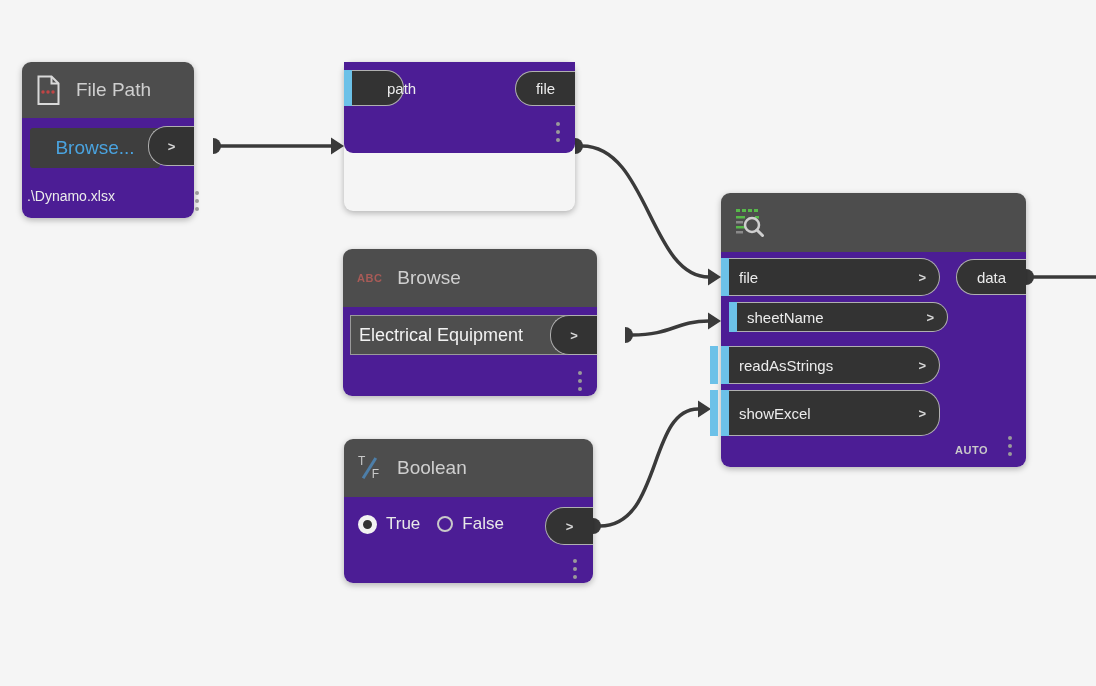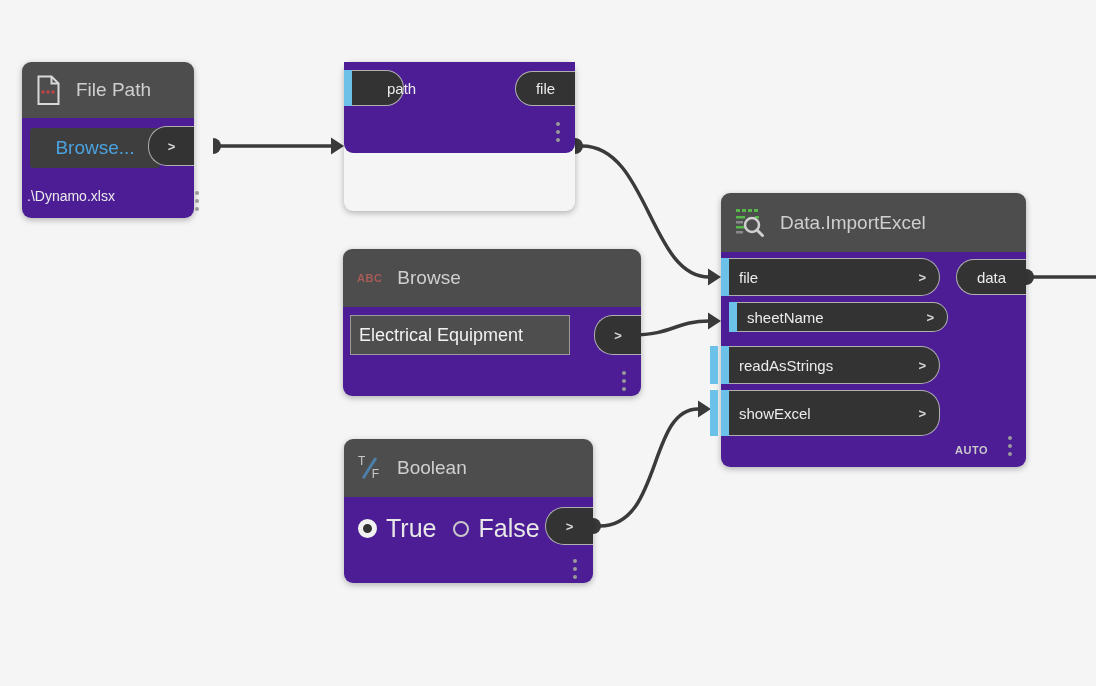--- a/index.html
+++ b/index.html
@@ -32,21 +32,21 @@
     border-radius:3px;color:#4aa3df;font-size:19px;display:flex;align-items:center;justify-content:center;cursor:pointer;}
   .xlsx-text{position:absolute;left:5px;top:70px;color:#ebebeb;font-size:14px;white-space:nowrap;}
 
   
   .string-input{position:absolute;left:7px;top:8px;width:220px;height:40px;box-sizing:border-box;
     background:#4e4e4e;border:1px solid #9a9a9a;color:#f2f2f2;font-size:18px;padding:17px 8px;
     font-family:"Liberation Sans",sans-serif;}
 
   
   .radio-row{position:absolute;left:14px;top:17px;display:flex;align-items:center;gap:9px;
-    color:#e8e8e8;font-size:25px;text-align:center;}
+    color:#e8e8e8;font-size:17px;text-align:center;}
   .radio-on{width:19px;height:19px;box-sizing:border-box;border-radius:50%;border:5.5px solid #f2f2f2;background:#333;}
   .radio-off{width:16px;height:16px;box-sizing:border-box;border-radius:50%;border:2px solid #c9c9c9;background:transparent;margin-left:8px;}
 
   
   .icon-abc{color:#a85b57;font-size:11px;font-weight:bold;letter-spacing:.5px;}
   .icon-tf{position:relative;width:24px;height:28px;}
   .icon-tf .t{position:absolute;left:0;top:0;font-size:12px;color:#c9c9c9;}
   .icon-tf .f{position:absolute;right:3px;bottom:1px;font-size:12px;color:#c9c9c9;}
   .icon-tf .slash{position:absolute;left:10px;top:2px;width:2.5px;height:24px;background:#4d7ea8;transform:rotate(32deg);}
 
@@ -114,21 +114,21 @@
         <span>file</span>
       </div>
       <div class="menu-dots" style="right:15px;top:60px;">
           <i></i>
           <i></i>
           <i></i>
         </div>
     </div>
   </div>
 
-  <div class="node" style="left:343px;top:249px;width:298px;height:147px;">
+  <div class="node" style="left:343px;top:249px;width:254px;height:147px;">
     <div class="node-header" style="height:58px;">
       <span class="icon-abc">ABC</span>
       <span class="title">Browse</span>
     </div>
     <div class="node-body" style="height:89px;">
       <input class="string-input" value="Electrical Equipment" style="">
       <div class="port port-out" style="right:0;top:8px;width:47px;height:40px;">
         <span class="chev-center">&gt;</span>
       </div>
       <div class="menu-dots" style="right:15px;top:64px;">
@@ -174,21 +174,20 @@
         <rect x="13" y="1" width="4" height="3" fill="#57b84a"></rect>
           <rect x="19" y="1" width="4" height="3" fill="#57b84a"></rect>
         <rect x="1" y="8" width="9" height="2.5" fill="#57b84a"></rect>
         <rect x="1" y="13" width="7" height="2.5" fill="#8a8a8a"></rect>
         <rect x="1" y="18" width="9" height="2.5" fill="#57b84a"></rect>
         <rect x="1" y="23" width="7" height="2.5" fill="#8a8a8a"></rect>
         <rect x="20" y="8" width="4" height="2.5" fill="#57b84a"></rect>
         <circle cx="17" cy="17" r="7" fill="rgba(77,77,77,0.35)" stroke="#cfcfcf" stroke-width="2.5"></circle>
         <line x1="22" y1="22" x2="27.5" y2="27.5" stroke="#cfcfcf" stroke-width="3" stroke-linecap="round"></line>
       </svg>
-      <span class="title">Data.ImportExcel</span>
     </div>
     <div class="node-body" style="height:215px;">
       <div class="port port-in" style="left:0;top:6px;width:219px;height:38px;">
         <span class="blue-bar"></span>
         <span class="port-label">file</span>
         <span class="chev">&gt;</span>
       </div>
       <div class="port port-in" style="left:8px;top:50px;width:219px;height:30px;">
         <span class="blue-bar"></span>
         <span class="port-label">sheetName</span>

